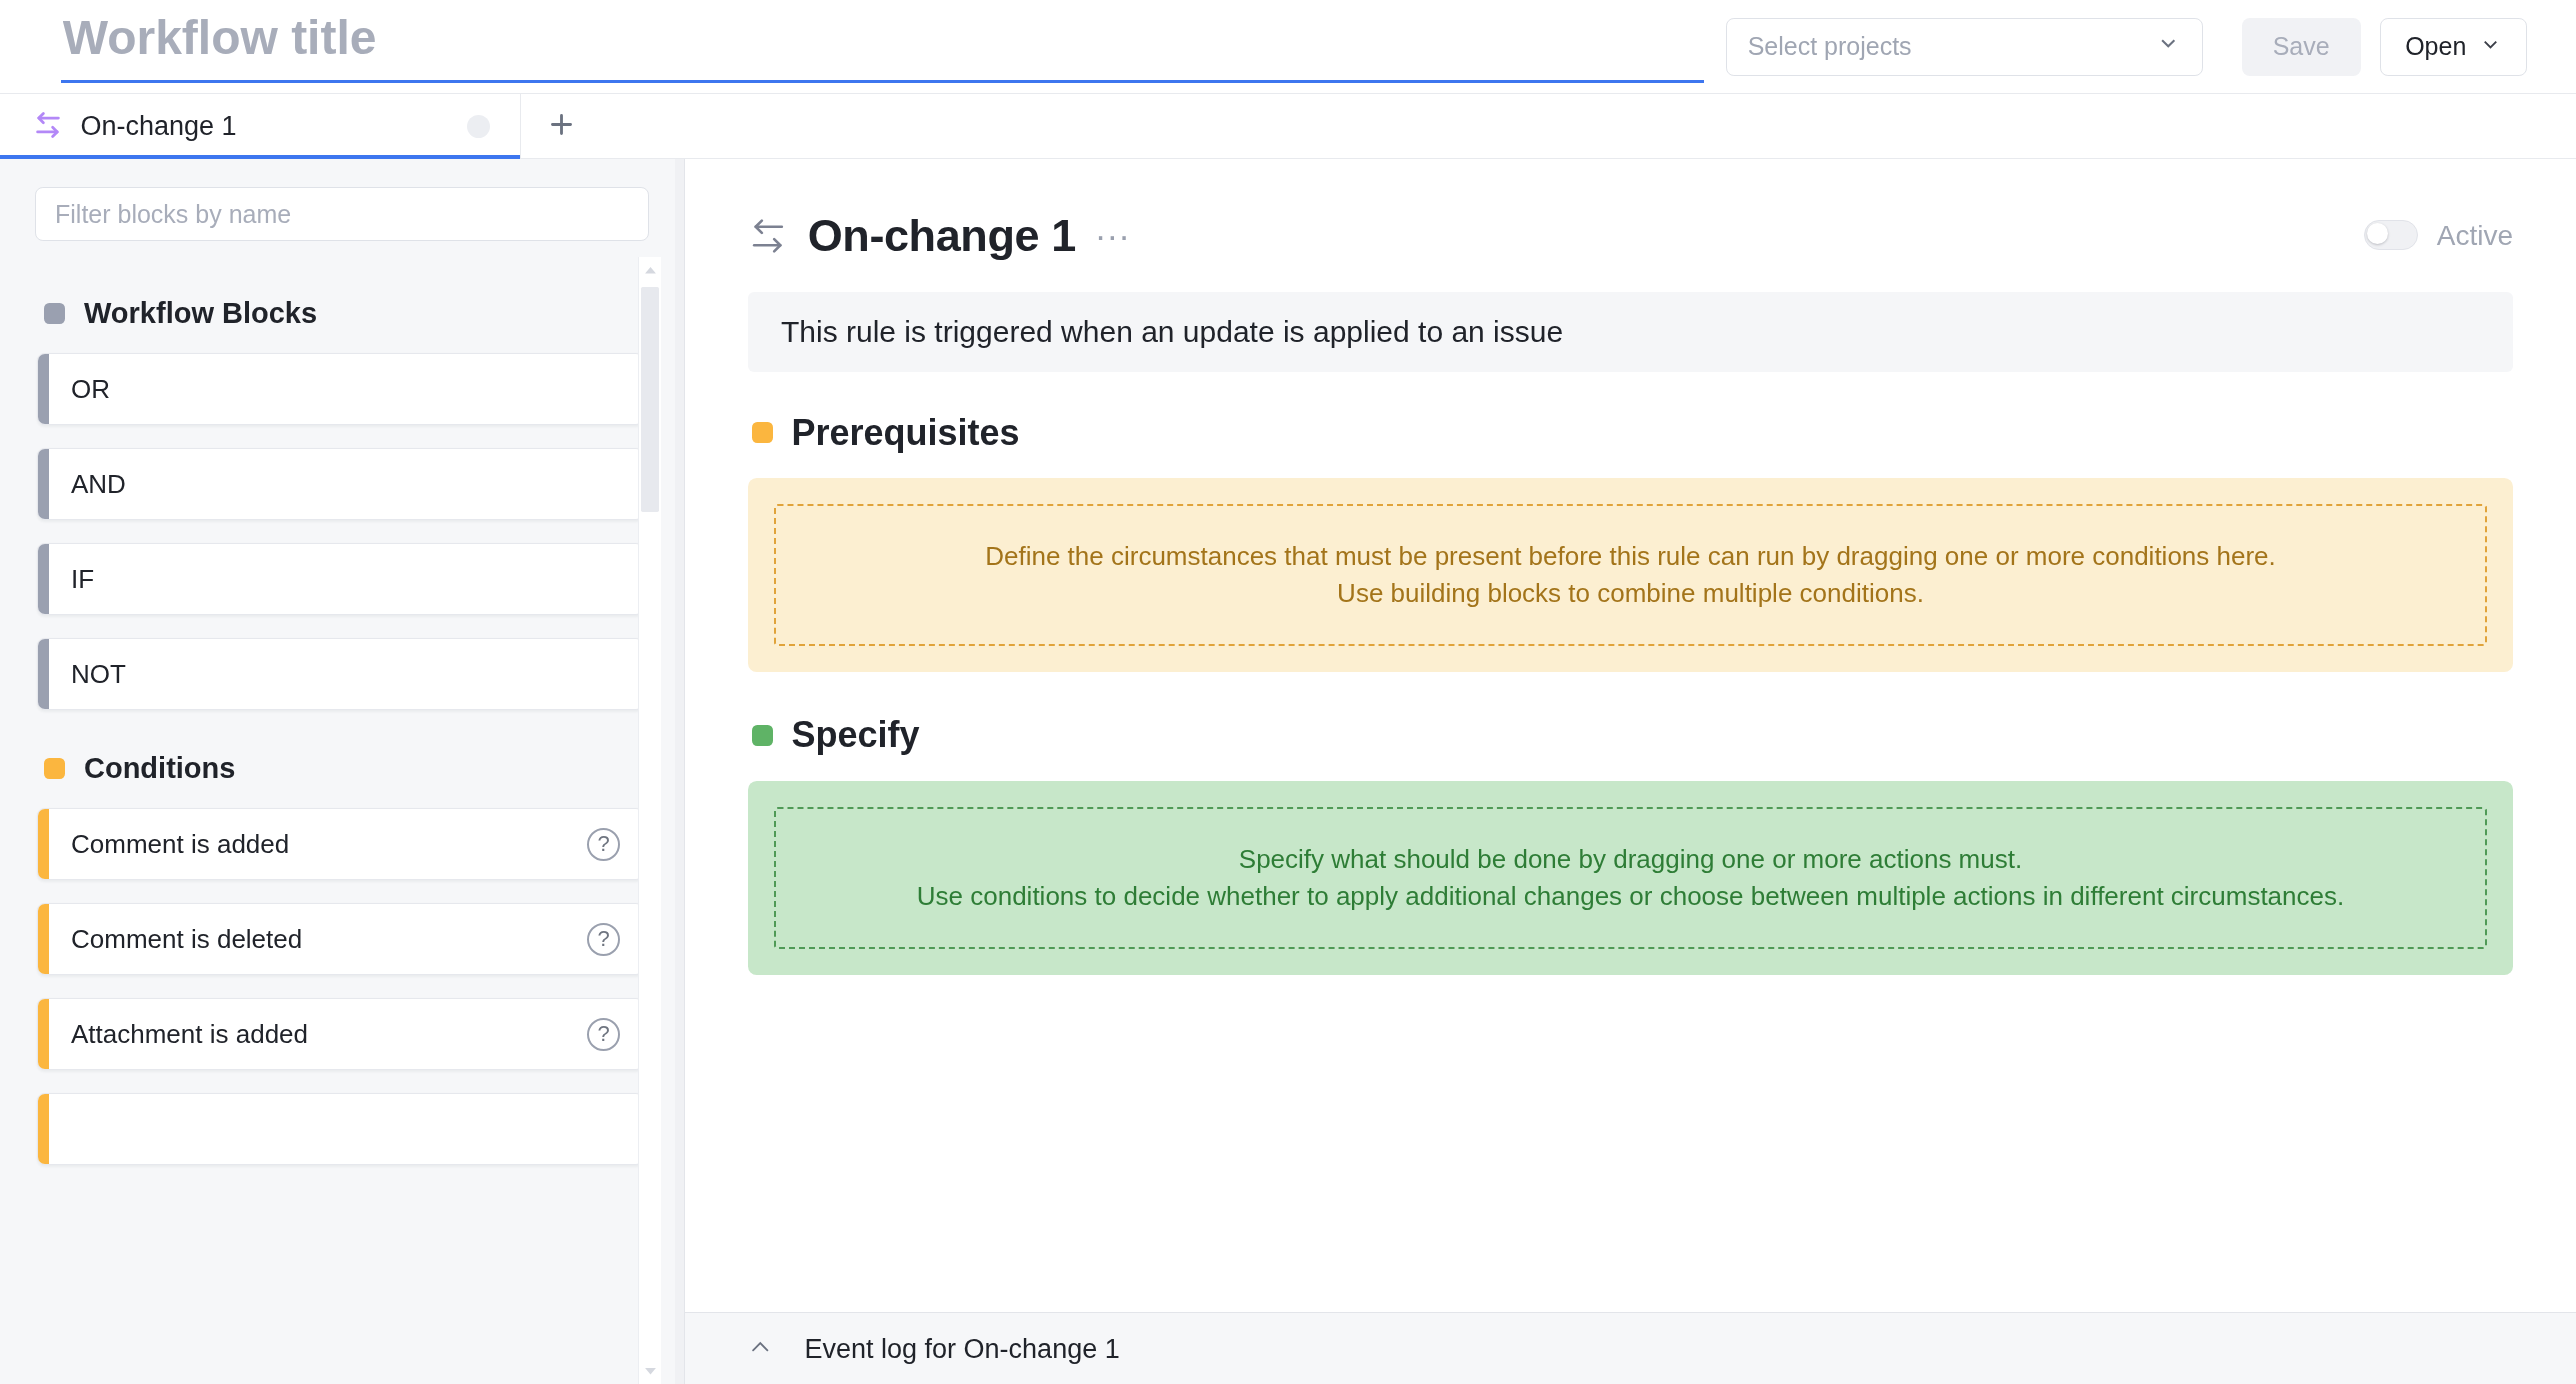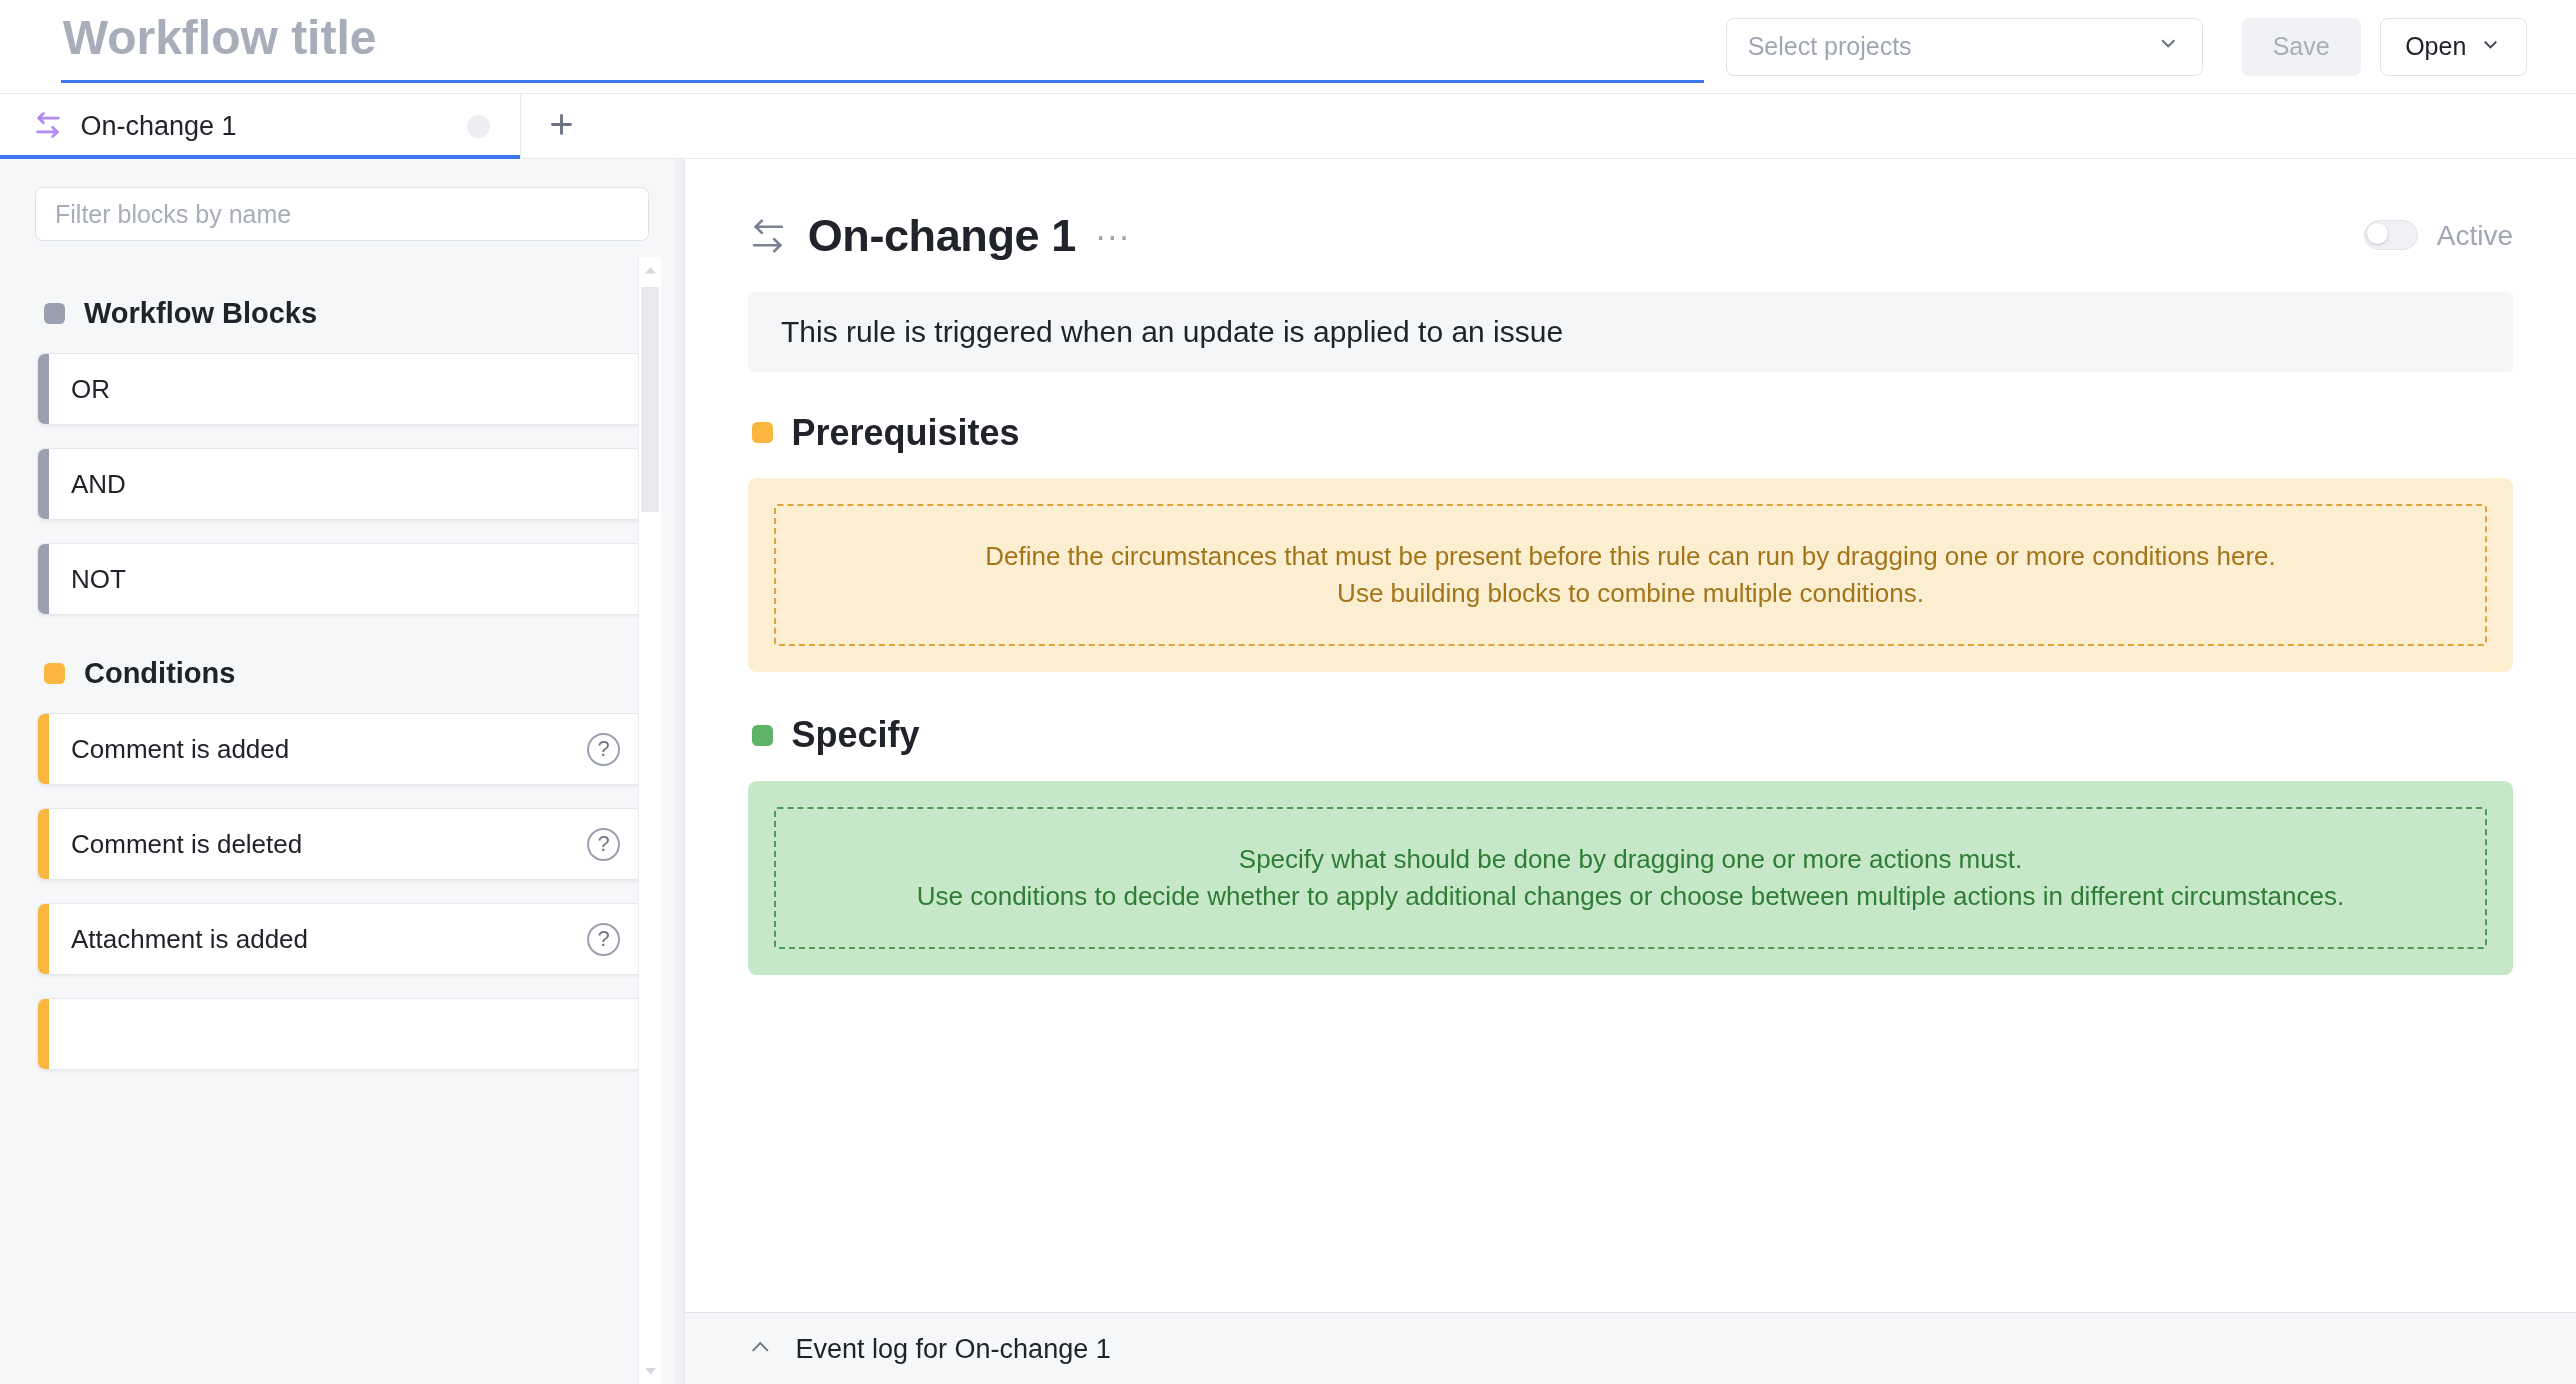--- a/index.html
+++ b/index.html
@@ -214,21 +214,21 @@
   .dz-pre .dropzone-inner { border: 2.6px dashed #e0a33a; height: 100%; color: #a3741a; }
   .dz-act { background: #c7e7c9; height: 194px; }
   .dz-act .dropzone-inner { border: 2.6px dashed #4f9a56; height: 100%; color: #2e7d36; }
   .dz-line { font-size: 26px; line-height: 1.42; }
 
   
   .eventlog {
     flex: 0 0 73px; height: 73px;
     border-top: 1.7px solid #e3e5ea;
     background: #f6f7f9;
-    display: flex; align-items: center; gap: 23px;
+    display: flex; align-items: center; gap: 32px;
     padding: 0 0 0 63px; cursor: pointer;
   }
   .eventlog-caret { color: #6b7280; font-size: 23px; line-height: 1; }
   .eventlog-label { font-size: 27px; color: #20232a; }
 </style>
 </head>
 <body>
 
 <div class="app">
 
@@ -295,20 +295,23 @@
             <span class="group-title">Workflow Blocks</span>
           </div>
 
           <div class="block-card" style="--accent:#9aa0b0">
             <span class="block-label">OR</span>
           </div>
           <div class="block-card" style="--accent:#9aa0b0">
             <span class="block-label">AND</span>
           </div>
           <div class="block-card" style="--accent:#9aa0b0">
+            <span class="block-label">IF</span>
+          </div>
+          <div class="block-card" style="--accent:#9aa0b0">
             <span class="block-label">NOT</span>
           </div>
 
           <div class="group-head" style="margin-top:42px">
             <span class="group-swatch" style="background:#fbb63f"></span>
             <span class="group-title">Conditions</span>
           </div>
 
           <div class="block-card" style="--accent:#fbb63f">
             <span class="block-label">Comment is added</span>

